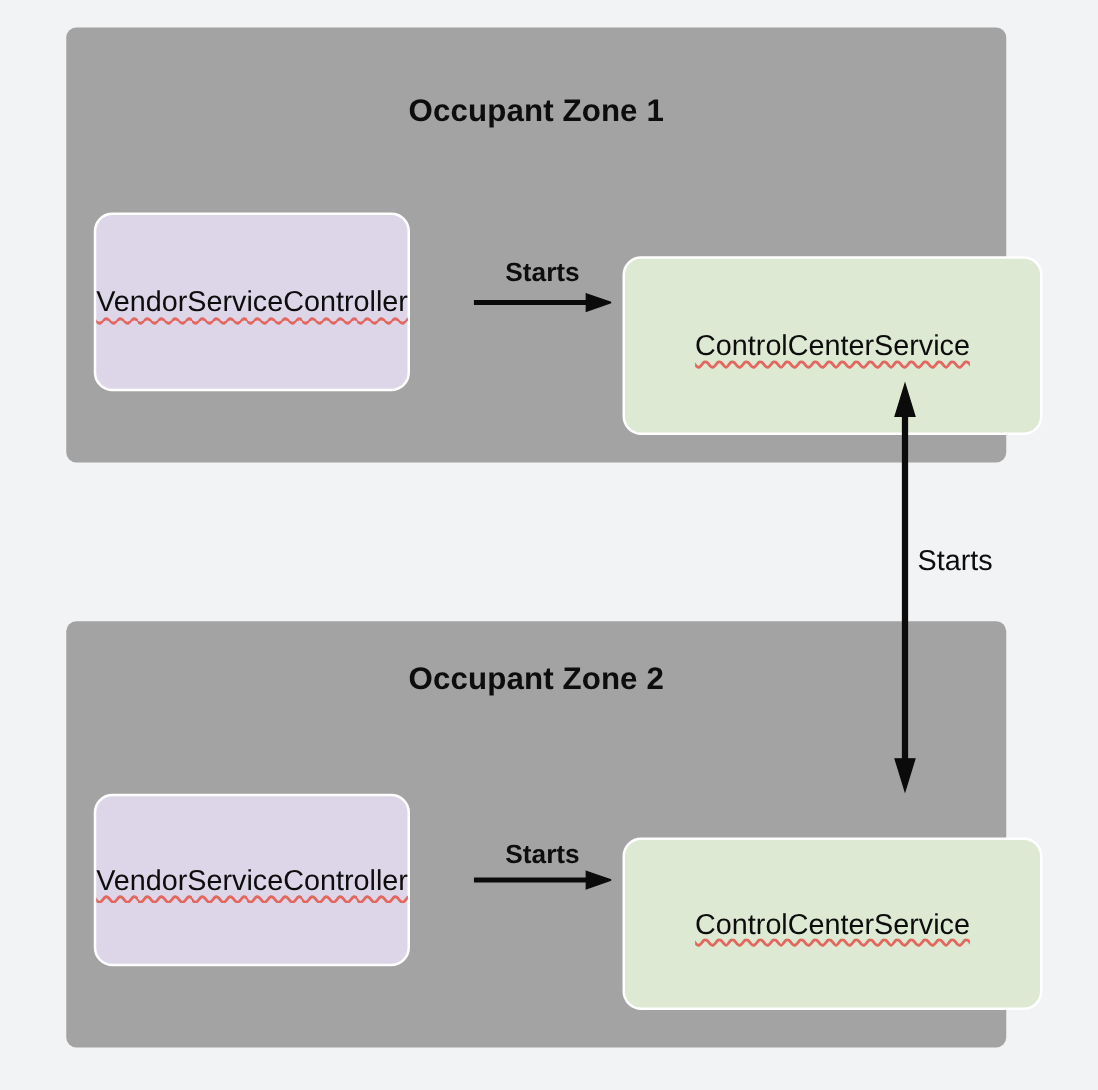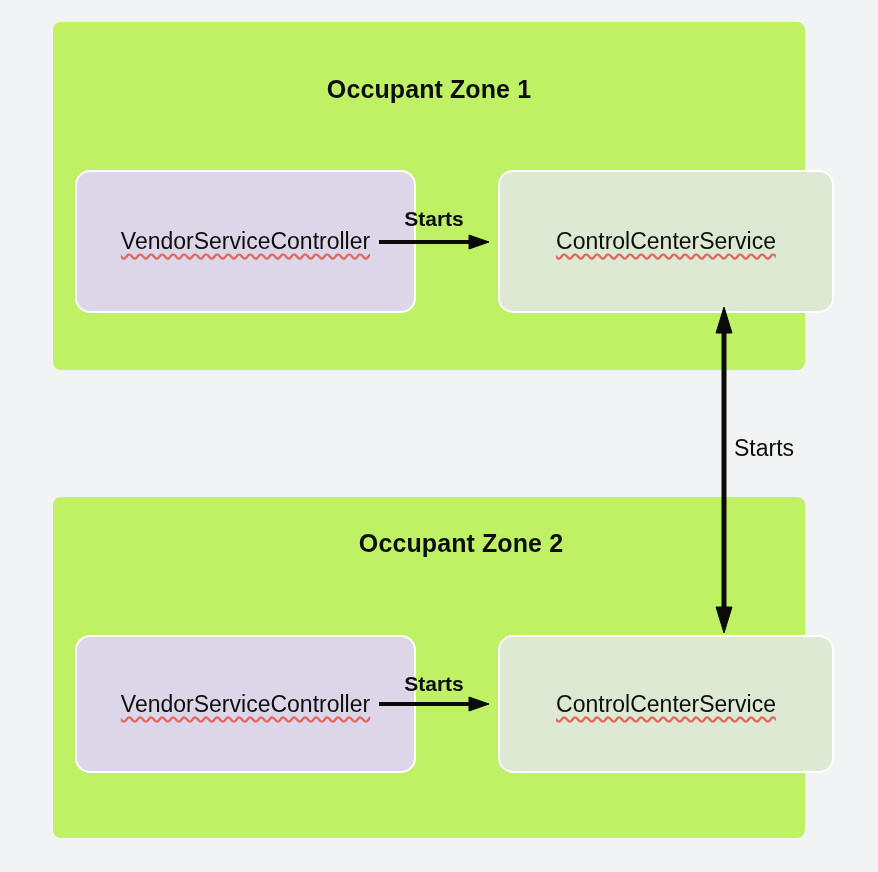--- a/index.html
+++ b/index.html
@@ -17,58 +17,59 @@
     position: relative;
     width: 878px;
     height: 872px;
   }
 
   
   .zone {
     position: absolute;
     left: 53px;
     width: 752px;
-    background: #bef264;
+    background: #a3a3a3;
     border-radius: 8px;
     box-sizing: border-box;
   }
   #zone-1 { top: 22px;  height: 348px; }
   #zone-2 { top: 497px; height: 341px; }
 
   .zone-title {
     position: absolute;
     left: 0;
     width: 100%;
     text-align: center;
     font-size: 25px;
     font-weight: bold;
     color: #0d0d0d;
     letter-spacing: 0.1px;
   }
   #zone-1 .zone-title { top: 53px; }
-  #zone-2 .zone-title { top: 32px; margin-left: 32px; }
+  #zone-2 .zone-title { top: 32px; }
 
   
   .node {
     position: absolute;
     border-radius: 15px;
     border: 2px solid #ffffff;
     box-sizing: border-box;
     display: flex;
     align-items: center;
   }
   .node.vendor {
     left: 22px;
-    width: 341px;
+    width: 253px;
     background: #ddd6e9;
   }
   .node.control {
     left: 445px;
     width: 336px;
     background: #dde9d2;
+    margin-top: 35px;
   }
   #zone-1 .node { top: 148px; height: 143px; }
   #zone-2 .node { top: 138px; height: 138px; }
 
   .node-label {
     width: 100%;
     text-align: center;
     font-size: 23px;
     color: #0d0d0d;
     line-height: 1;

